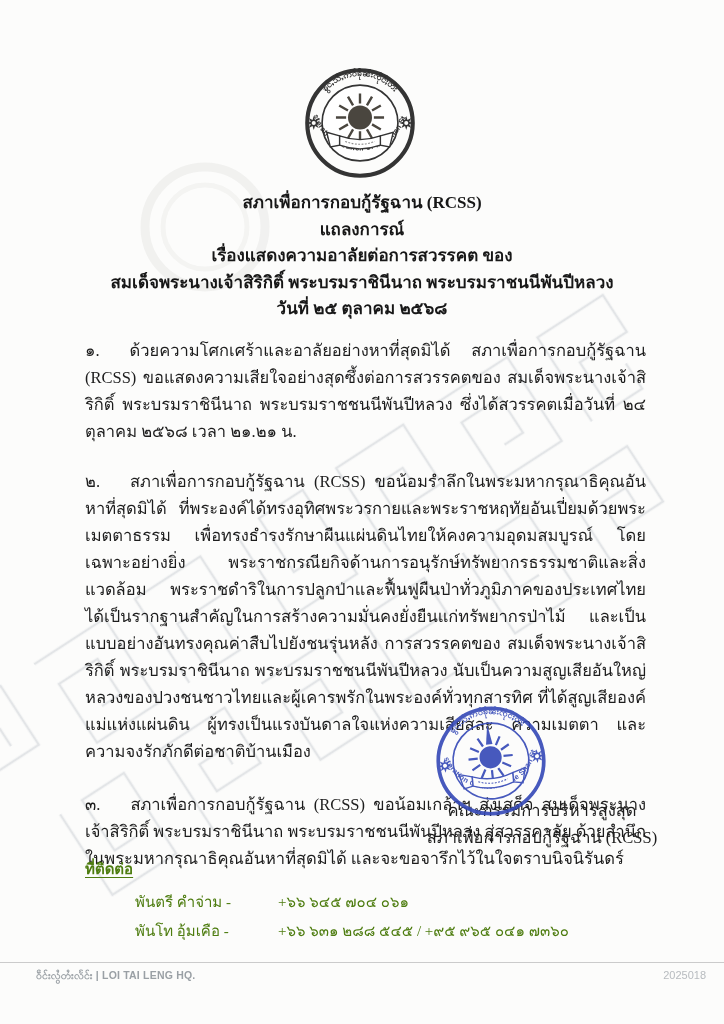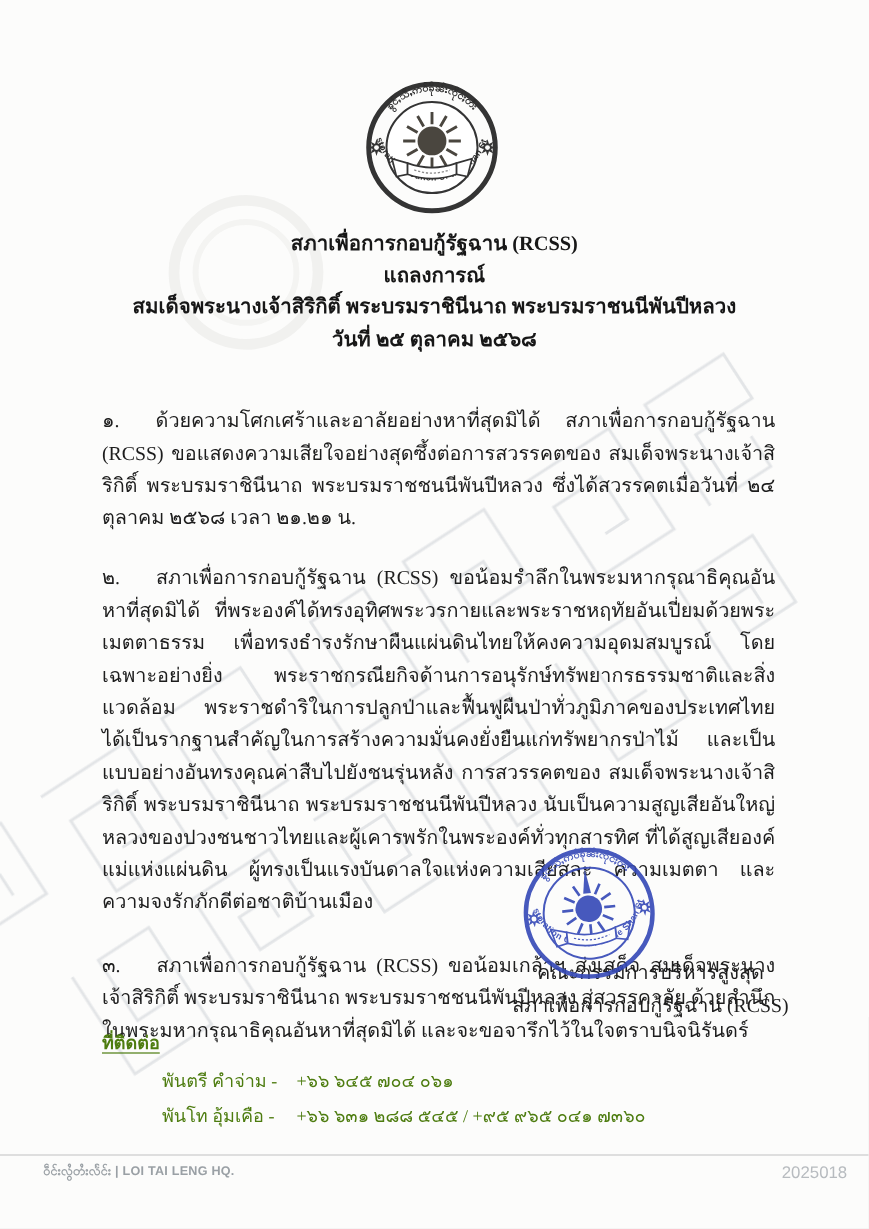--- a/index.html
+++ b/index.html
@@ -33,33 +33,33 @@
            transform:rotate(-6deg); opacity:0.9; }
   
   .signature {
     position:absolute; left:398px; top:797px; width:288px;
     text-align:center; font-size:16.5px; line-height:27px; color:#1d1d1d;
   }
   
   .contact { position:absolute; left:85px; top:857px; font-size:15px; color:#4d7c0f; }
   .contact-heading { font-weight:bold; text-decoration:underline; text-underline-offset:3px; }
   .contact-rows { margin:7px 0 0 50px; }
-  .contact-row { display:flex; line-height:28.5px; }
+  .contact-row { display:flex; line-height:28.5px;gap:31px; }
   .contact-name { width:112px; }
   .contact-phone { }
   
   .footer-rule { position:absolute; left:0; top:962px; width:724px;
                  border-top:1.5px solid #cbcbcb; }
   .footer {
     position:absolute; left:36px; right:18px; top:969px;
     display:flex; justify-content:space-between; align-items:flex-start;
     font-family:"Liberation Sans","DejaVu Sans",sans-serif;
   }
   .footer-left { font-size:10.5px; color:#9aa0a5; letter-spacing:0.2px;font-weight:bold; }
-  .footer-right { font-size:14px; color:#b7bbbf; }
+  .footer-right { font-size:11px; color:#b7bbbf; }
 </style>
 </head>
 <body>
 
 <div class="page">
 
   <svg class="wm" width="724" height="1024" viewBox="0 0 724 1024">
 
     <g opacity="0.7">
       <circle cx="205" cy="227" r="60" fill="none" stroke="#ededeb" stroke-width="9"></circle>
@@ -141,20 +141,21 @@
       <path d="M58,84 L44,80 L48,96 L58,94 Z" fill="#ffffff" stroke="#343434" stroke-width="1.5"></path>
       <path d="M102,84 L116,80 L112,96 L102,94 Z" fill="#ffffff" stroke="#343434" stroke-width="1.5"></path>
       <path d="M58,84 Q80,92 102,84 L102,94 Q80,102 58,94 Z" fill="#ffffff" stroke="#343434" stroke-width="1.5"></path>
       <path d="M64,90 Q80,96 96,90" fill="none" stroke="#8a8a8a" stroke-width="1.2" stroke-dasharray="2 1.6"></path>
     </g>
   </svg>
 
   <div class="title-block">
     <div>สภาเพื่อการกอบกู้รัฐฉาน (RCSS)</div>
     <div>แถลงการณ์</div>
+    <div>เรื่องแสดงความอาลัยต่อการสวรรคต ของ</div>
     <div>สมเด็จพระนางเจ้าสิริกิติ์ พระบรมราชินีนาถ พระบรมราชนนีพันปีหลวง</div>
     <div>วันที่ ๒๕ ตุลาคม ๒๕๖๘</div>
   </div>
 
   <div class="content">
     <p>
       <span class="pnum">๑.</span><span>ด้วยความโศกเศร้าและอาลัยอย่างหาที่สุดมิได้ สภาเพื่อการกอบกู้รัฐฉาน (RCSS) ขอแสดงความเสียใจอย่างสุดซึ้งต่อการสวรรคตของ สมเด็จพระนางเจ้าสิริกิติ์ พระบรมราชินีนาถ พระบรมราชชนนีพันปีหลวง ซึ่งได้สวรรคตเมื่อวันที่ ๒๔ ตุลาคม ๒๕๖๘ เวลา ๒๑.๒๑ น.</span>
     </p>
     <p>
       <span class="pnum">๒.</span><span>สภาเพื่อการกอบกู้รัฐฉาน (RCSS) ขอน้อมรำลึกในพระมหากรุณาธิคุณอันหาที่สุดมิได้ ที่พระองค์ได้ทรงอุทิศพระวรกายและพระราชหฤทัยอันเปี่ยมด้วยพระเมตตาธรรม เพื่อทรงธำรงรักษาผืนแผ่นดินไทยให้คงความอุดมสมบูรณ์ โดยเฉพาะอย่างยิ่ง พระราชกรณียกิจด้านการอนุรักษ์ทรัพยากรธรรมชาติและสิ่งแวดล้อม พระราชดำริในการปลูกป่าและฟื้นฟูผืนป่าทั่วภูมิภาคของประเทศไทย ได้เป็นรากฐานสำคัญในการสร้างความมั่นคงยั่งยืนแก่ทรัพยากรป่าไม้ และเป็นแบบอย่างอันทรงคุณค่าสืบไปยังชนรุ่นหลัง การสวรรคตของ สมเด็จพระนางเจ้าสิริกิติ์ พระบรมราชินีนาถ พระบรมราชชนนีพันปีหลวง นับเป็นความสูญเสียอันใหญ่หลวงของปวงชนชาวไทยและผู้เคารพรักในพระองค์ทั่วทุกสารทิศ ที่ได้สูญเสียองค์แม่แห่งแผ่นดิน ผู้ทรงเป็นแรงบันดาลใจแห่งความเสียสละ ความเมตตา และความจงรักภักดีต่อชาติบ้านเมือง</span>

